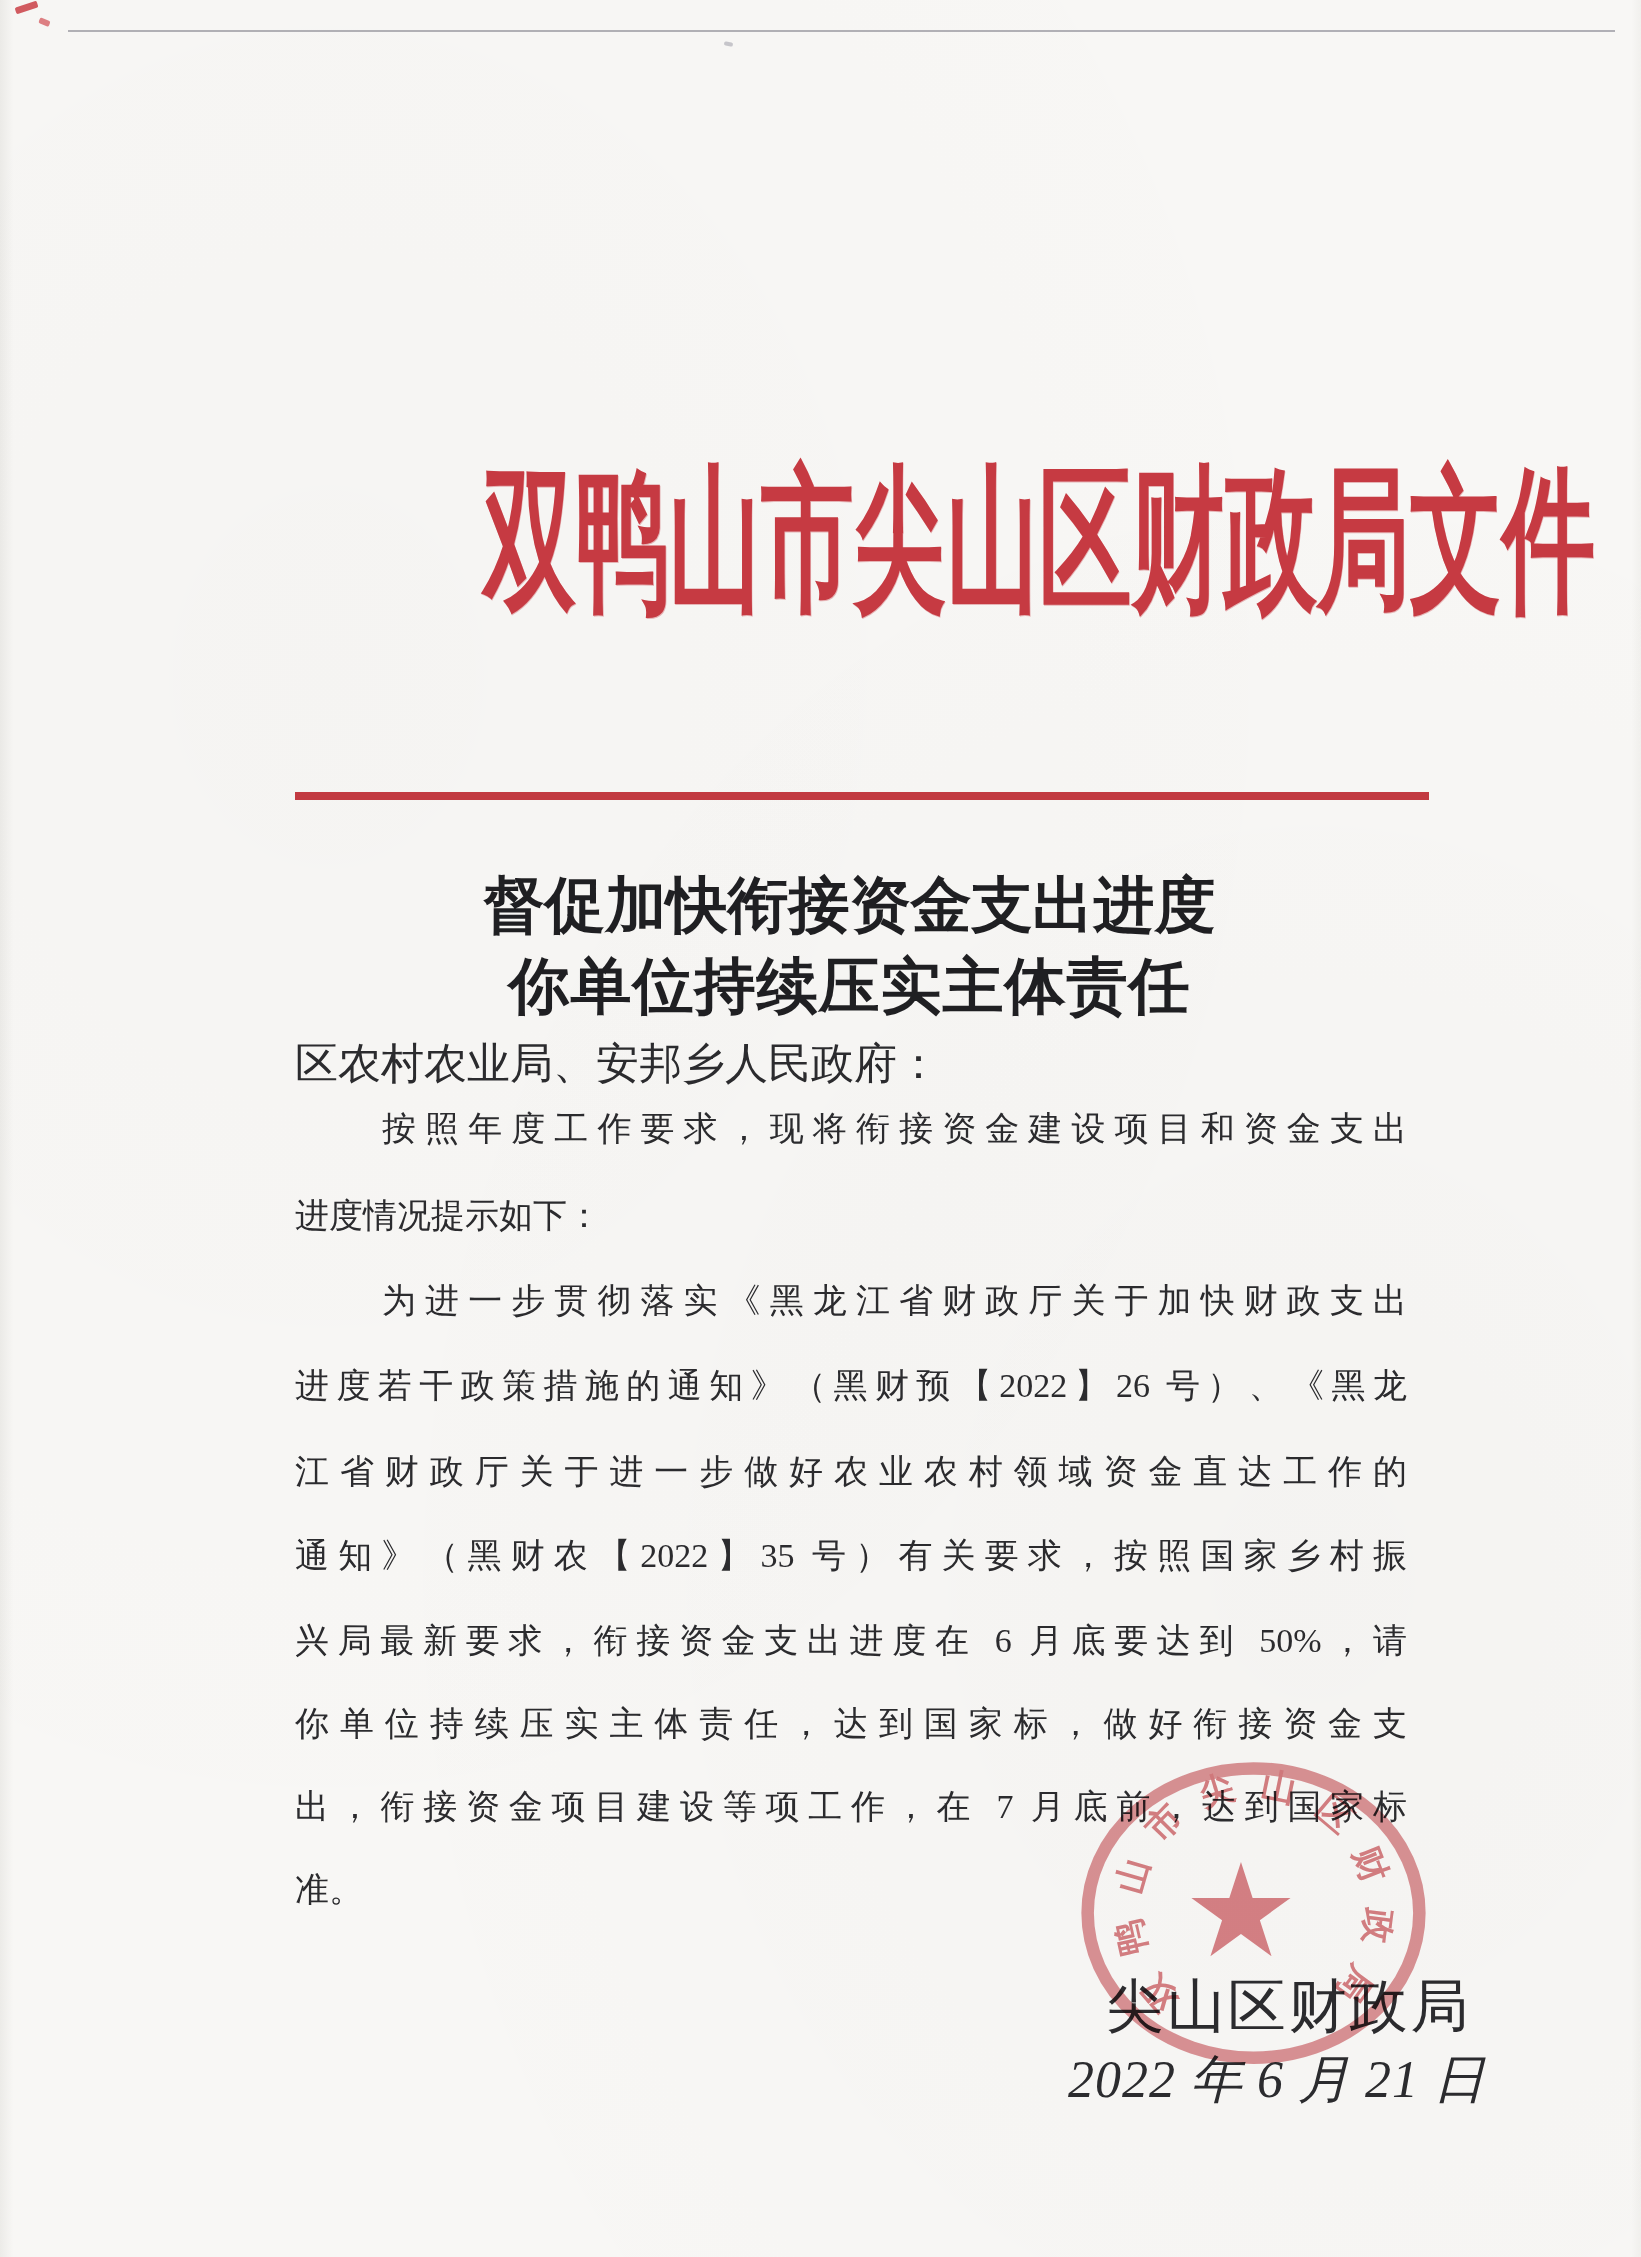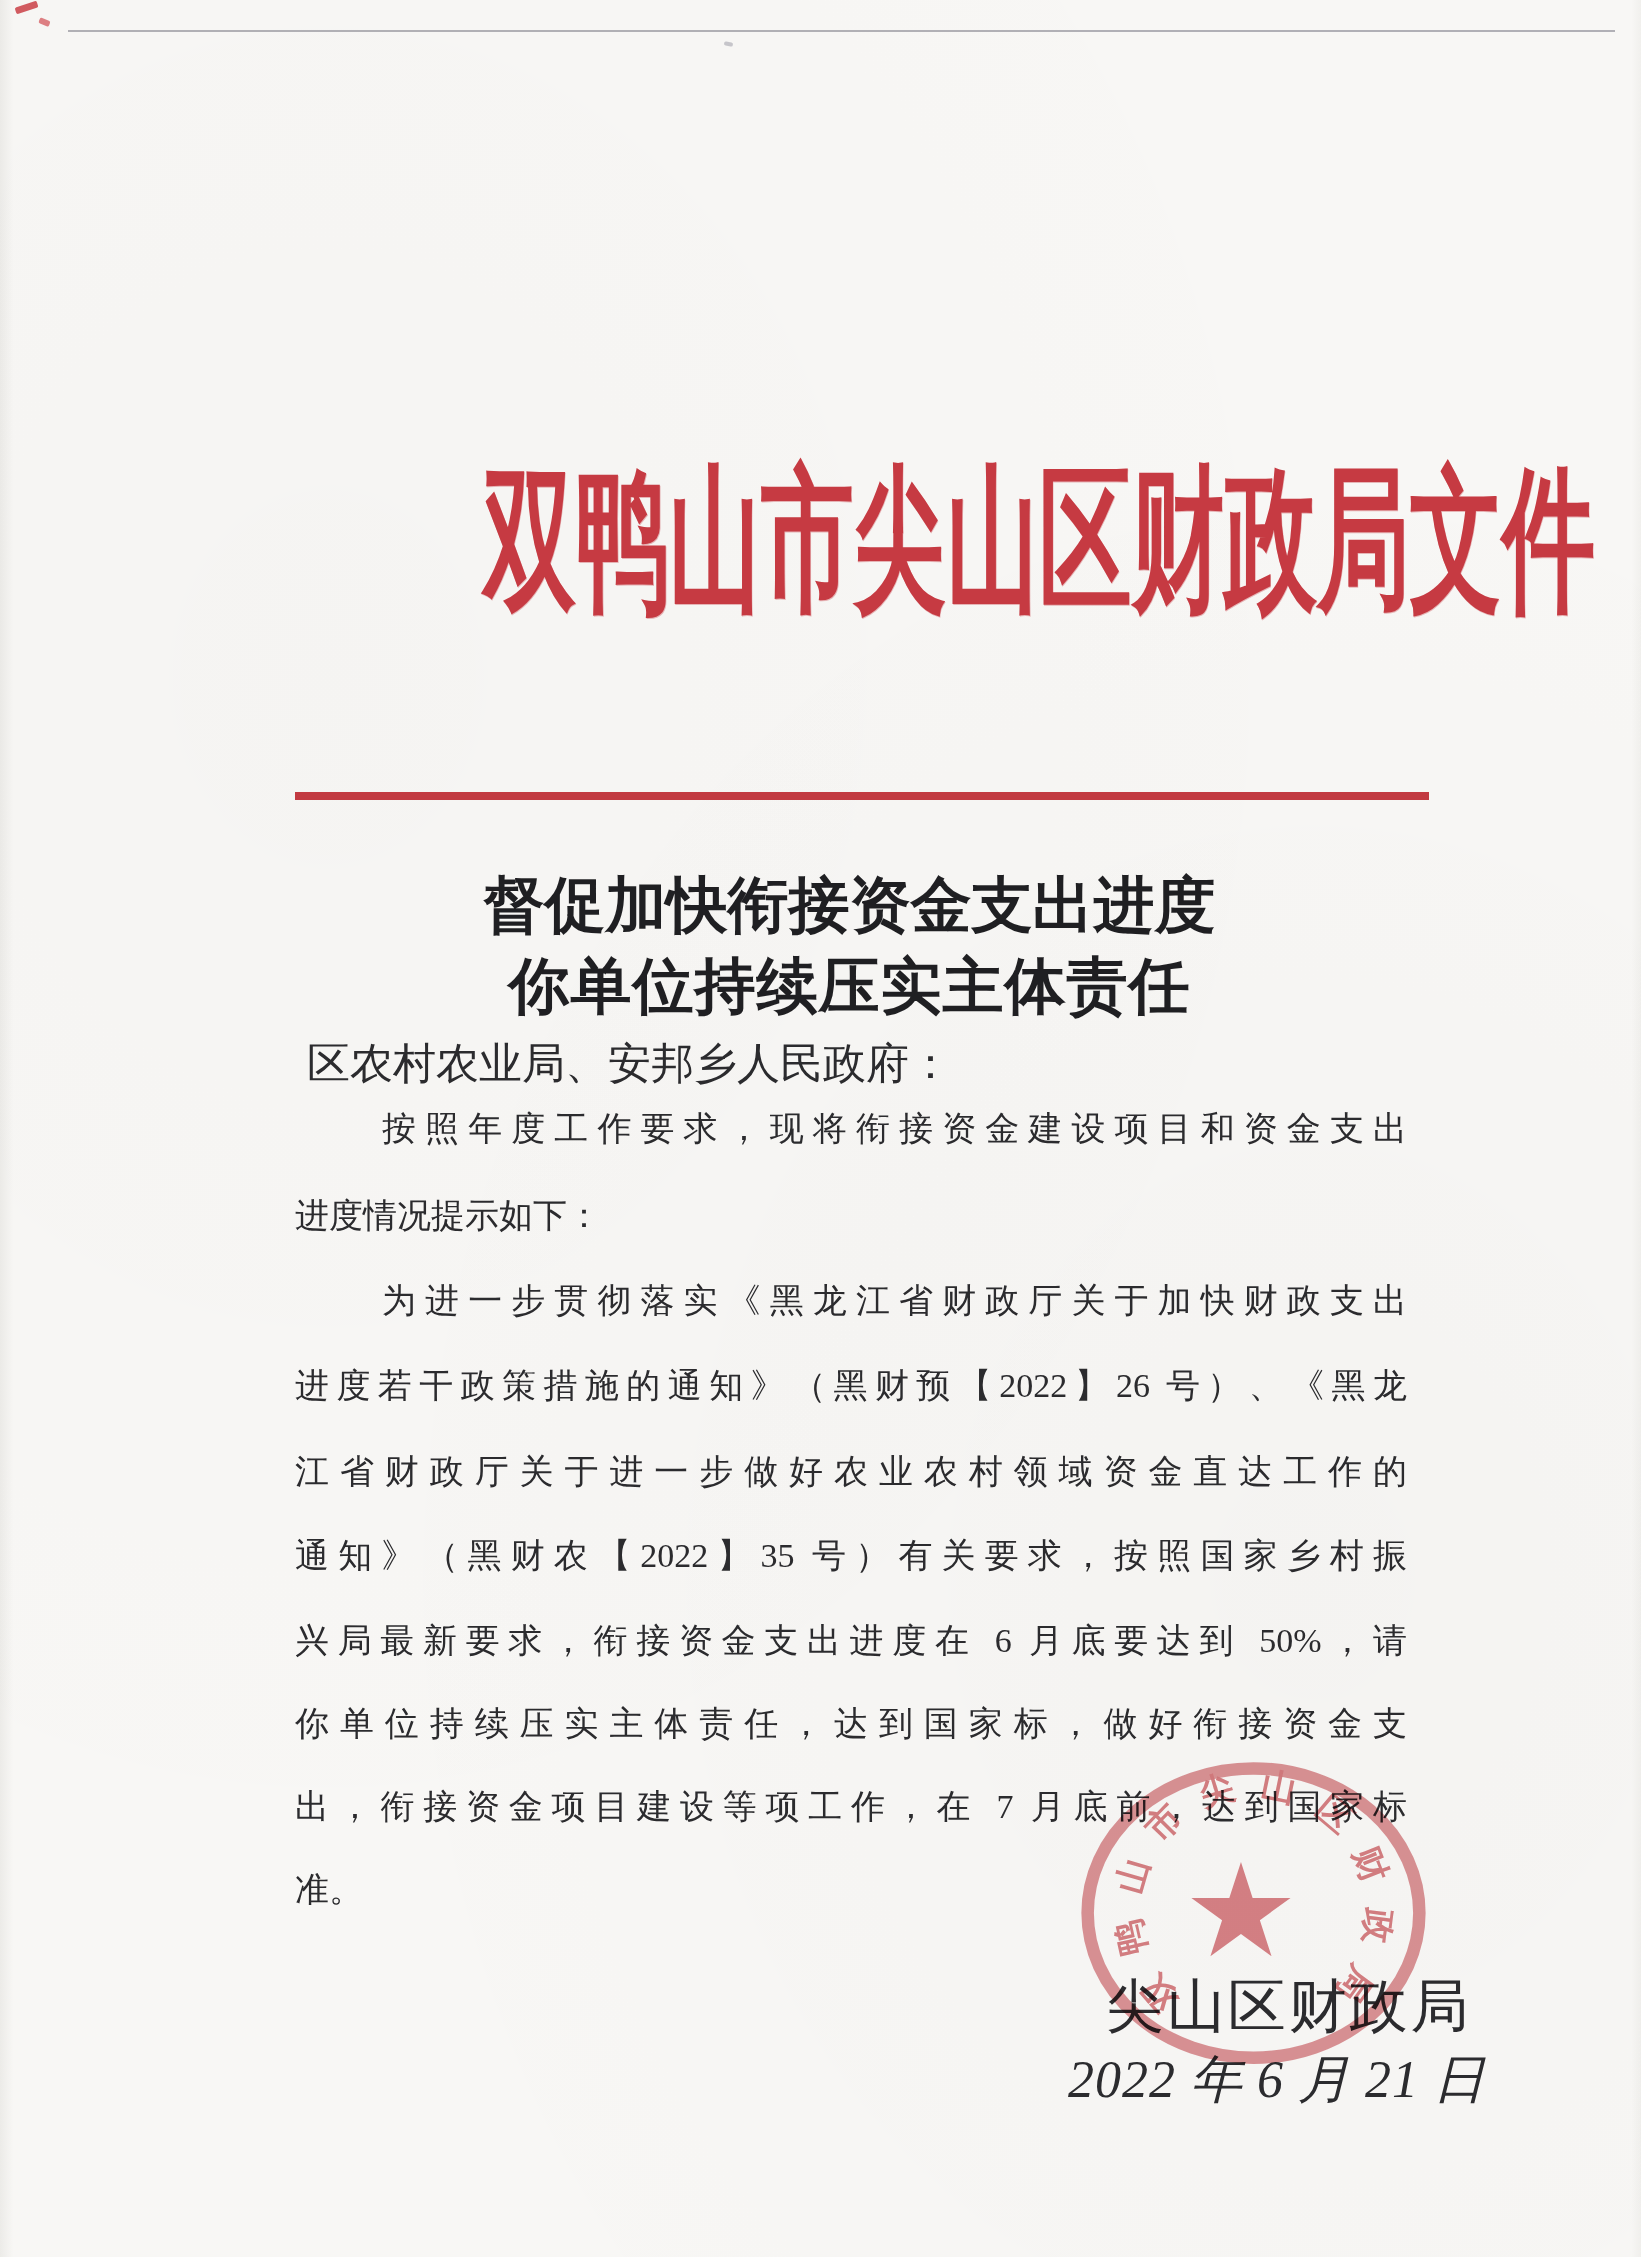--- a/index.html
+++ b/index.html
@@ -72,21 +72,21 @@
     font-weight: bold;
     color: #1f1f22;
     white-space: nowrap;
   }
   .doc-title.l1 { top: 865px; font-size: 61px; letter-spacing: 0px; }
   .doc-title.l2 { top: 946px; font-size: 61px; letter-spacing: 1px; }
 
   
   .addressee {
     position: absolute;
-    left: 307px; top: 1035px;
+    left: 295px; top: 1035px;
     width: 1120px;
     font-size: 43px;
     color: #2b2b2e;
     white-space: nowrap;
   }
   .bodyline {
     position: absolute;
     left: 295px;
     width: 1112px;
     height: 58px;

